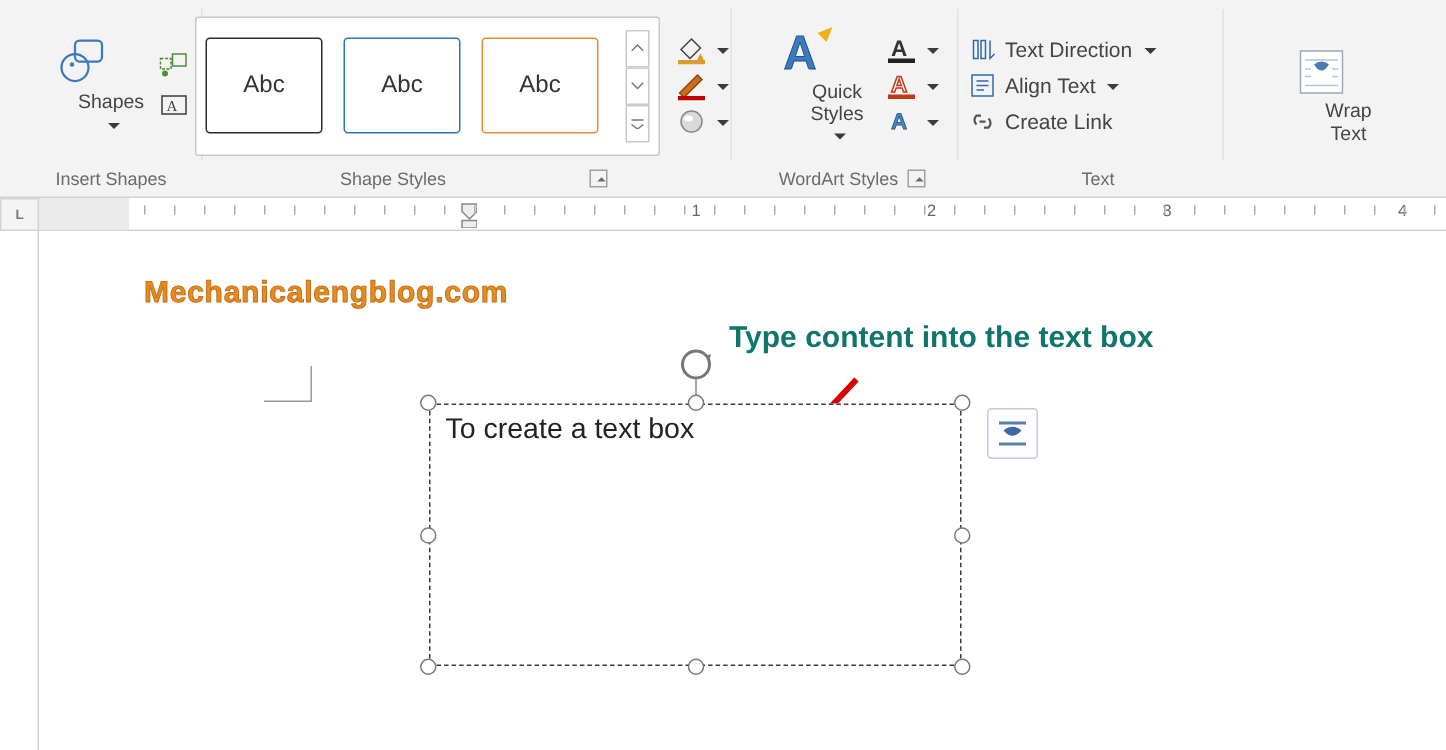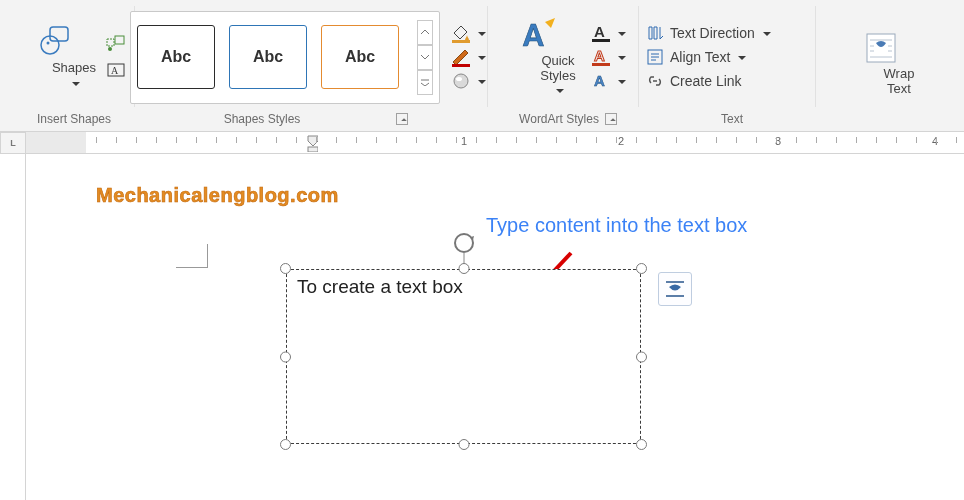--- a/index.html
+++ b/index.html
@@ -88,21 +88,20 @@
     align-items: center;
     border-radius: 2px;
   }
   .style-swatch {
     width: 78px; height: 64px;
     border: 1px solid #bbb;
     border-radius: 3px;
     display:flex;align-items:center;justify-content:center;
     font-size: 16px; color:#333;
     background:#fff;
-    font-weight:bold;
   }
   .style-swatch.s1 { border-color:#2b2b2b; }
   .style-swatch.s2 { border-color:#2e75b6; }
   .style-swatch.s3 { border-color:#e48b30; }
   .gallery-updown {
     display:flex;flex-direction:column;margin-left:4px;
   }
   .gallery-updown div {
     width:16px;height:25px;border:1px solid #c9c9c9;background:#fff;
     display:flex;align-items:center;justify-content:center;
@@ -166,21 +165,21 @@
   .h-bl{bottom:-6px;left:-6px;} .h-bm{bottom:-6px;left:50%;transform:translateX(-50%);} .h-br{bottom:-6px;right:-6px;}
   .textbox-content{padding:6px 10px;font-size:19px;color:#222;}
   .layout-opts{
     position:absolute;top:118px;left:632px;width:34px;height:34px;
     border:1px solid #bfcde0;background:#fdfdff;border-radius:3px;
     display:flex;align-items:center;justify-content:center;cursor:default;
   }
   
   .callout{
     position:absolute;top:60px;left:460px;
-    font-size:20px;font-weight:normal;color:#3b82f6;
+    font-size:20px;font-weight:bold;color:#0f766e;
   }
   .arrow{position:absolute;top:94px;left:490px;}
 </style>
 </head>
 <body>
 
 <div class="ribbon">
 
   <div class="group" style="width:130px;">
     <div class="group-body" style="gap:2px;">
@@ -265,21 +264,21 @@
         <div class="wa-row">
           <svg width="22" height="20">
               <circle cx="11" cy="10" r="7" fill="#d9d9d9" stroke="#888"></circle>
               <ellipse cx="9" cy="8" rx="3" ry="2" fill="#fff"></ellipse>
             </svg>
           <span class="dd-caret"></span>
         </div>
       </div>
     </div>
     <div class="group-label">
-      <span>Shapes Styles</span>
+      <span>Shape Styles</span>
       <span class="dlg-launch" style="margin-left:90px;"></span>
     </div>
   </div>
 
   <div class="sep"></div>
 
   <div class="group" style="width:150px;">
     <div class="group-body">
       <div class="big-btn">
         <svg width="38" height="36" viewBox="0 0 38 36">

